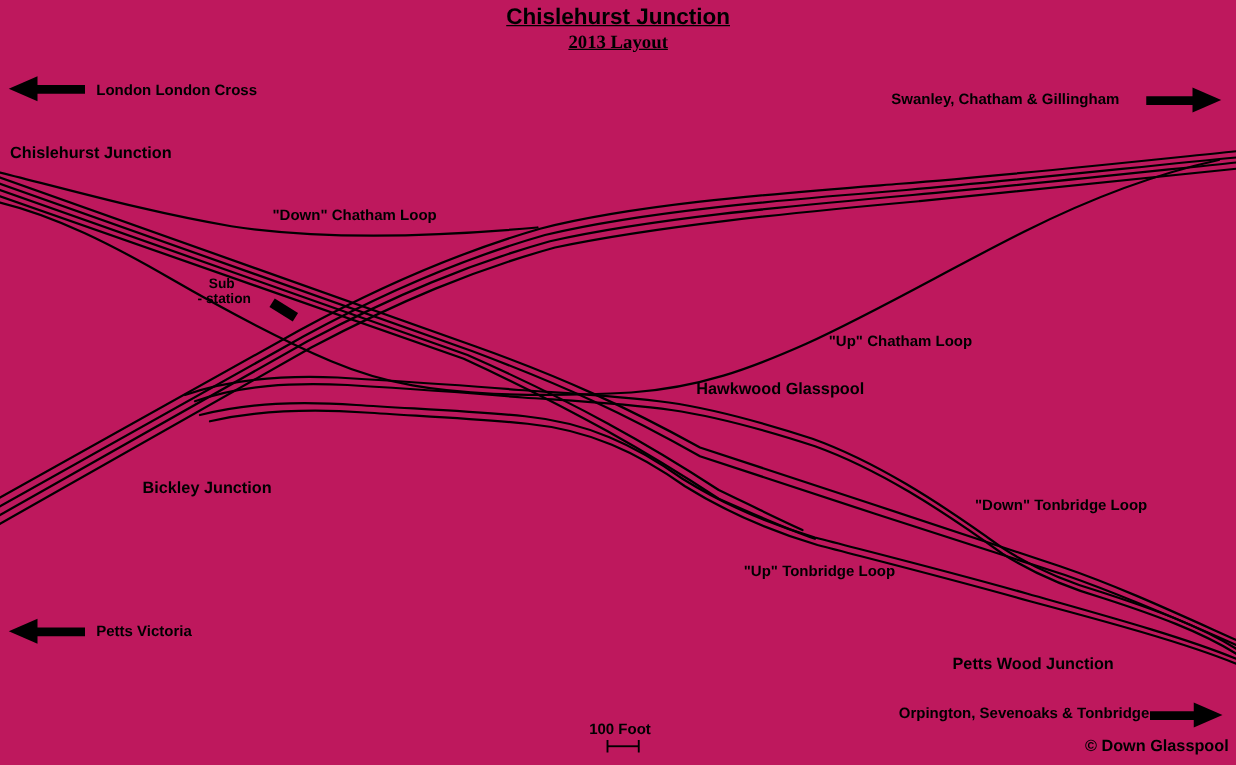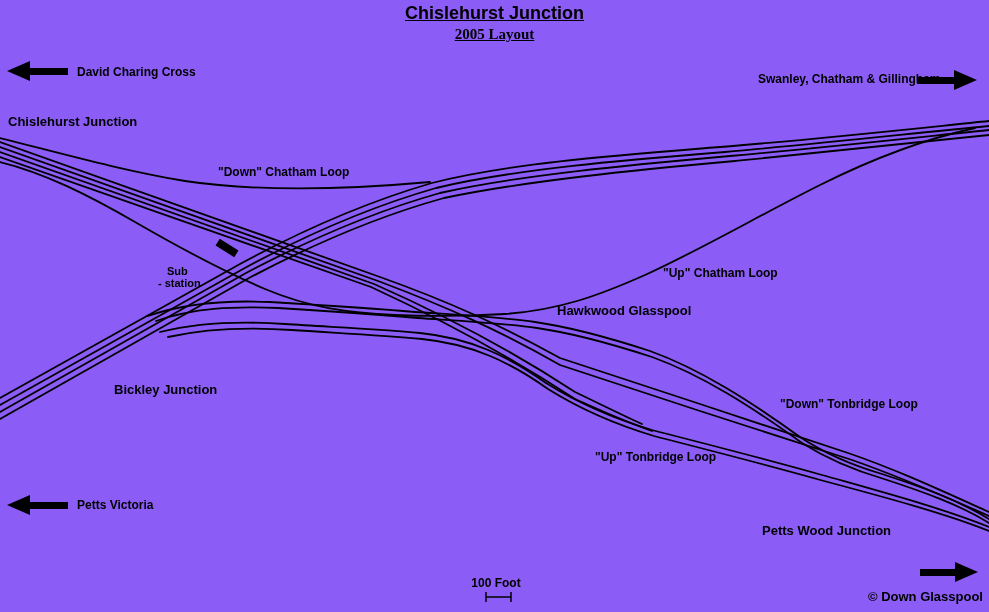--- a/index.html
+++ b/index.html
@@ -1,40 +1,40 @@
 <!DOCTYPE html>
 <html><head>
 <meta charset="utf-8">
 <style>
   html,body{margin:0;padding:0;background:#ffffff;}
-  #stage{position:relative;width:989px;height:612px;background:#8b5cf6;overflow:hidden;
+  #stage{position:relative;width:989px;height:612px;background:#be185d;overflow:hidden;
          font-family:"Liberation Sans",sans-serif;color:#000;}
   #trackplan{position:absolute;left:0;top:0;}
   .track{fill:none;stroke:#000;stroke-width:1.8;stroke-linecap:round;}
   .lbl{position:absolute;white-space:nowrap;font-weight:bold;font-size:12px;line-height:1.05;}
   .lbl-lg{font-size:13px;}
-  .lbl-sm{font-size:11px;margin-top:44px;}
+  .lbl-sm{font-size:11px;}
   #page-title{position:absolute;left:0;right:0;top:3px;text-align:center;
               font-size:18px;font-weight:bold;}
   #page-title span{text-decoration:underline;}
   #page-subtitle{position:absolute;left:0;right:0;top:26px;text-align:center;
                  font-family:"Liberation Serif",serif;font-size:15px;font-weight:bold;}
   #page-subtitle span{text-decoration:underline;}
   #lbl-chislehurst{left:8px;top:115px;}
   #lbl-down-chatham{left:218px;top:166px;}
   #lbl-substation{left:158px;top:222px;text-align:left;}
   #lbl-substation .l1{margin-left:9px;}
   #lbl-up-chatham{left:663px;top:267px;}
   #lbl-hawkwood{left:557px;top:304px;}
   #lbl-bickley{left:66px;top:383px;margin-left:48px;}
   #lbl-down-tonbridge{left:780px;top:398px;}
   #lbl-up-tonbridge{left:595px;top:451px;}
   #lbl-pettswood{left:762px;top:524px;}
   #lbl-route-tl{left:77px;top:66px;}
-  #lbl-route-tr{left:758px;top:73px;}
+  #lbl-route-tr{left:713px;top:73px;}
   #lbl-route-bl{left:77px;top:499px;}
   #lbl-route-br{left:719px;top:564px;}
   #lbl-scale{left:446px;top:577px;width:100px;text-align:center;}
   #lbl-copyright{right:6px;top:589px;position:absolute;font-weight:bold;font-size:13px;}
 </style>
 </head>
 <body>
 
 <div id="stage">
 
@@ -85,25 +85,26 @@
     </g>
 
     <g stroke="#000" stroke-width="1.5">
       <line x1="486" y1="597" x2="511" y2="597"></line>
       <line x1="486" y1="592" x2="486" y2="602"></line>
       <line x1="511" y1="592" x2="511" y2="602"></line>
     </g>
   </svg>
 
   <div id="page-title"><span>Chislehurst Junction</span></div>
-  <div id="page-subtitle"><span>2005 Layout</span></div>
+  <div id="page-subtitle"><span>2013 Layout</span></div>
 
-  <div class="lbl" id="lbl-route-tl">David Charing Cross</div>
+  <div class="lbl" id="lbl-route-tl">London London Cross</div>
   <div class="lbl" id="lbl-route-tr">Swanley, Chatham &amp; Gillingham</div>
   <div class="lbl" id="lbl-route-bl">Petts Victoria</div>
+  <div class="lbl" id="lbl-route-br">Orpington, Sevenoaks &amp; Tonbridge</div>
 
   <div class="lbl lbl-lg" id="lbl-chislehurst">Chislehurst Junction</div>
   <div class="lbl lbl-lg" id="lbl-hawkwood">Hawkwood Glasspool</div>
   <div class="lbl lbl-lg" id="lbl-bickley">Bickley Junction</div>
   <div class="lbl lbl-lg" id="lbl-pettswood">Petts Wood Junction</div>
 
   <div class="lbl" id="lbl-down-chatham">"Down" Chatham Loop</div>
   <div class="lbl" id="lbl-up-chatham">"Up" Chatham Loop</div>
   <div class="lbl" id="lbl-down-tonbridge">"Down" Tonbridge Loop</div>
   <div class="lbl" id="lbl-up-tonbridge">"Up" Tonbridge Loop</div>

